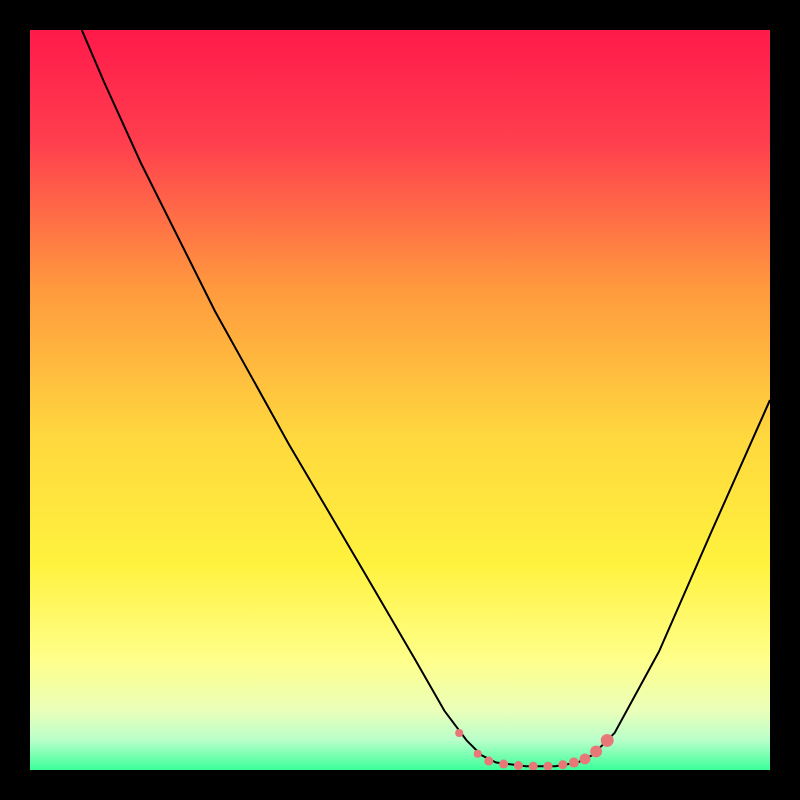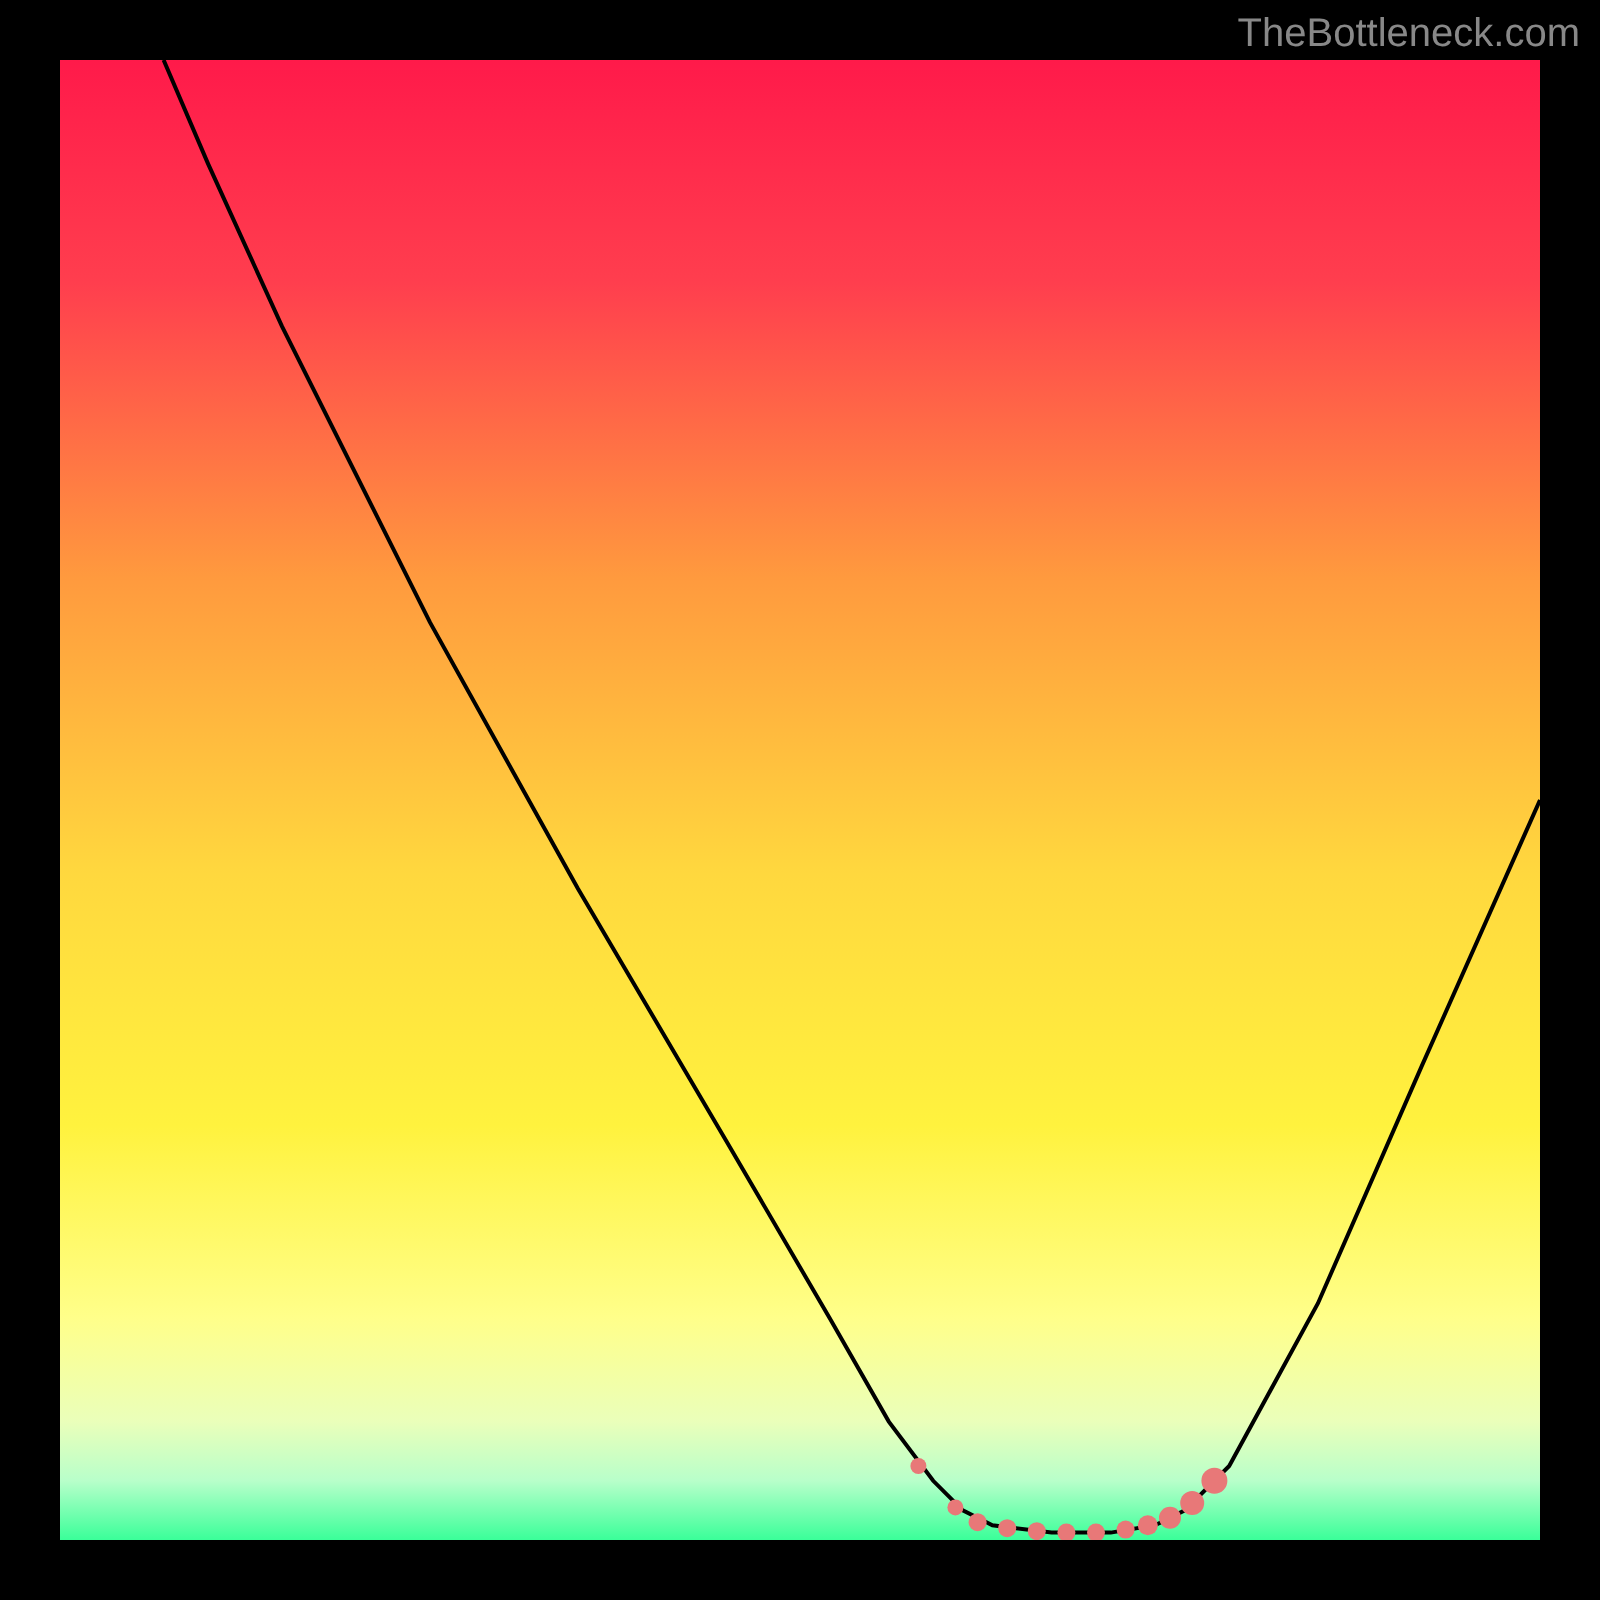--- a/index.html
+++ b/index.html
@@ -8,21 +8,20 @@
   .watermark { position: absolute; top: 6px; right: 10px; color: #888; font-size: 20px; font-weight: 500; z-index: 10; }
   .plot-area { position: absolute; left: 30px; top: 30px; width: 740px; height: 740px; }
   .gradient-bg { position: absolute; left: 0; top: 0; width: 100%; height: 100%; }
   .curve-layer { position: absolute; left: 0; top: 0; width: 100%; height: 100%; }
   .points-layer { position: absolute; left: 0; top: 0; width: 100%; height: 100%; }
 </style>
 </head>
 <body>
 
 <div class="container">
-  <div class="watermark">TheBottleneck.com</div>
   <div class="plot-area">
     <svg class="gradient-bg" viewBox="0 0 740 740" preserveAspectRatio="none">
       <defs>
         <linearGradient id="bg-grad" x1="0" y1="0" x2="0" y2="1">
             <stop offset="0%" stop-color="#ff1a4a"></stop>
             <stop offset="15%" stop-color="#ff3e4e"></stop>
             <stop offset="35%" stop-color="#ff9a3e"></stop>
             <stop offset="55.00000000000001%" stop-color="#ffd83e"></stop>
             <stop offset="72%" stop-color="#fff23e"></stop>
             <stop offset="85%" stop-color="#ffff8a"></stop>

